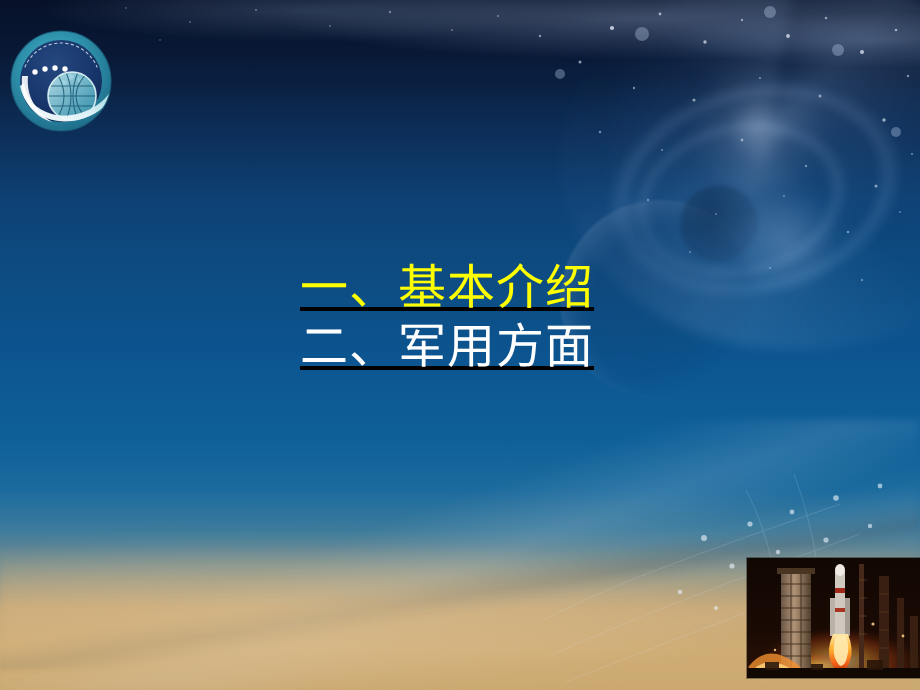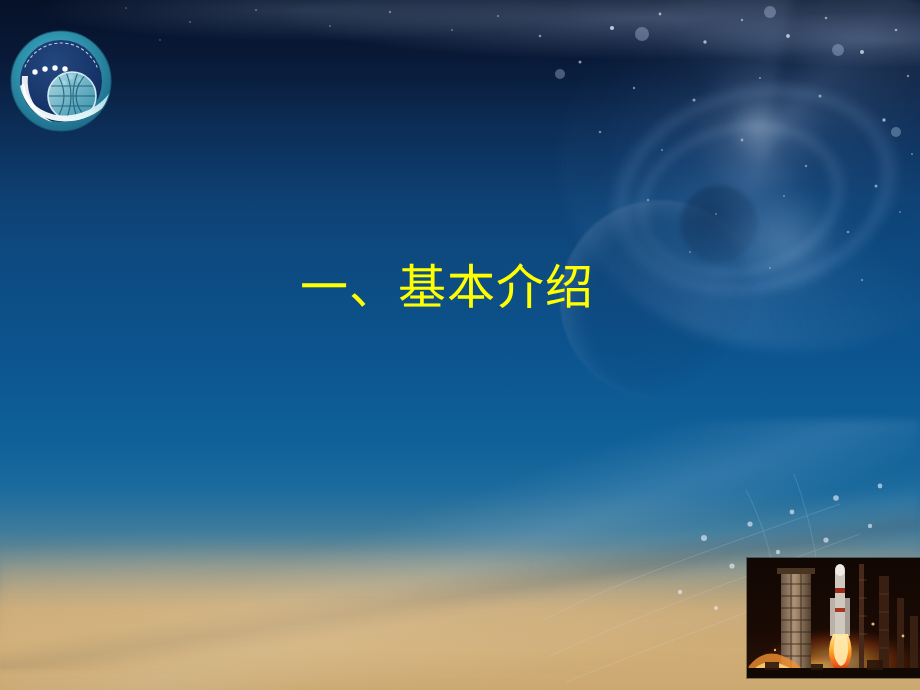--- a/index.html
+++ b/index.html
@@ -156,20 +156,21 @@
     left: 8px; top: 28px;
     width: 106px; height: 106px;
   }
 
   
   #agenda {
     position: absolute;
     left: 300px;
     top: 258px;
     width: 420px;
+    text-decoration: underline;
   }
   .agenda-line {
     font-size: 48px;
     line-height: 59px;
     letter-spacing: 1px;
     font-weight: 400;
     white-space: nowrap;
     font-family: "DejaVu Sans", "Liberation Sans", sans-serif;
   }
   .agenda-line.highlight { color: #ffff00; }
@@ -346,20 +347,21 @@
       <path d="M12 58 C 18 88, 50 102, 82 88 C 96 82, 102 72, 102 64
                C 92 80, 66 92, 44 86 C 28 81, 18 72, 16 55 Z" fill="url(#swooshGrad)" opacity=".97"></path>
       <path d="M14 48 C 12 70, 24 88, 44 94 C 28 84, 18 68, 20 48 Z" fill="#ffffff" opacity=".9"></path>
     </g>
 
     <circle cx="53" cy="53" r="50" fill="none" stroke="#1a5f7a" stroke-width="1.2" opacity=".8"></circle>
   </svg>
 
   <div id="agenda">
     <div class="agenda-line highlight">一、基本介绍</div>
+    <div class="agenda-line plain">二、军用方面</div>
   </div>
 
   <div id="rocket-photo">
     <svg width="173" height="120" viewBox="0 0 173 120" aria-hidden="true">
       <defs>
         <linearGradient id="nightSky" x1="0" y1="0" x2="0" y2="1">
           <stop offset="0%" stop-color="#110703"></stop>
           <stop offset="60%" stop-color="#1a0a04"></stop>
           <stop offset="100%" stop-color="#2b1205"></stop>
         </linearGradient>

